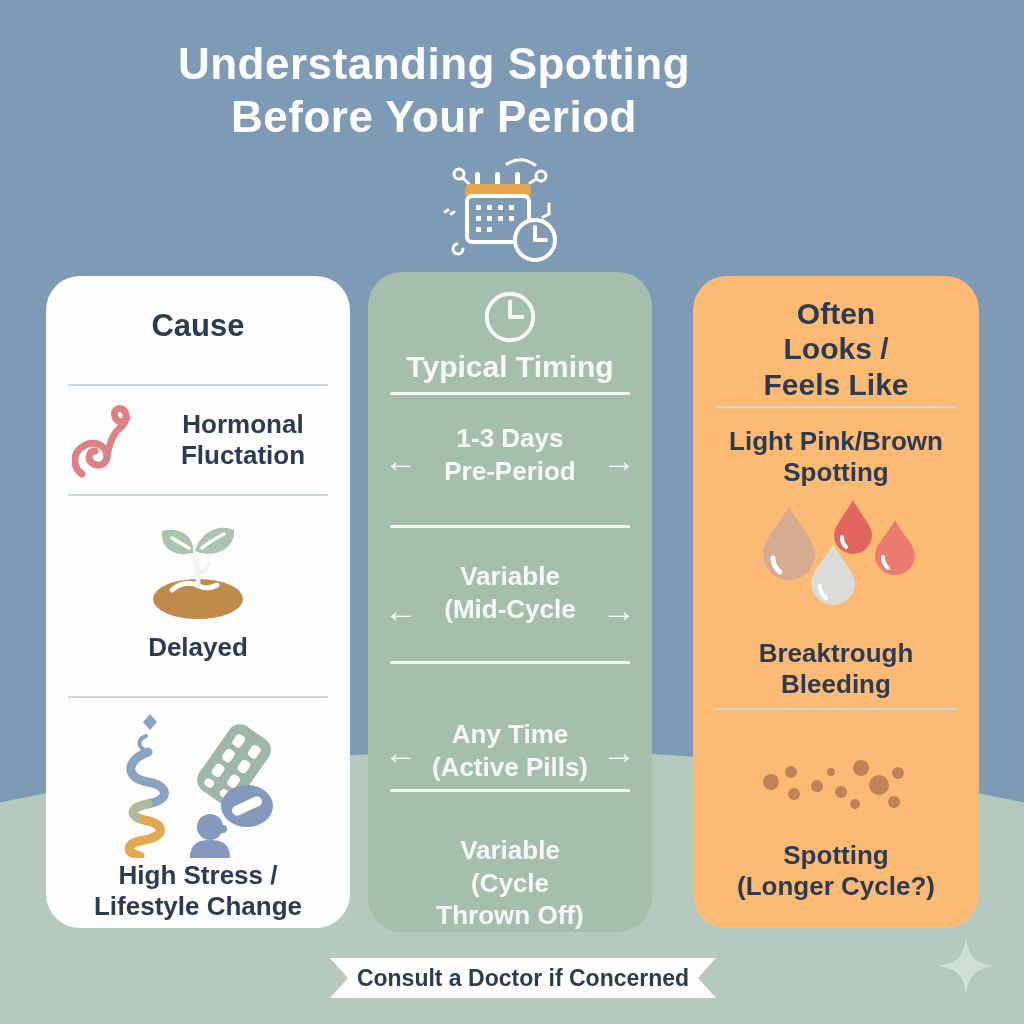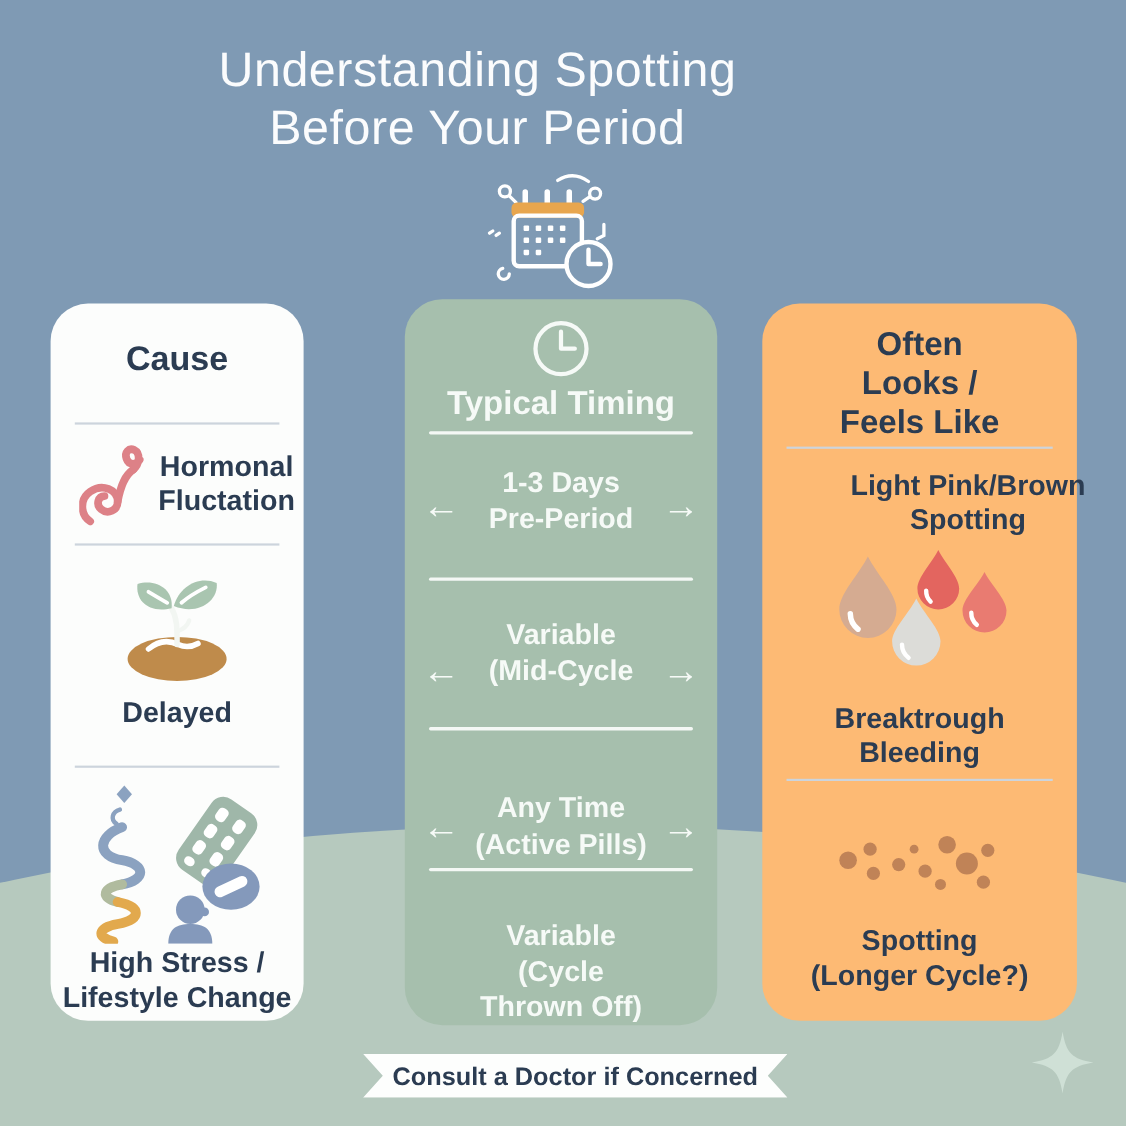--- a/index.html
+++ b/index.html
@@ -8,26 +8,26 @@
     background:#7f9ab4;
     font-family:"Liberation Sans","DejaVu Sans",sans-serif;
     -webkit-font-smoothing:antialiased;
   }
   .hill{
     position:absolute;left:50%;top:750px;transform:translateX(-50%);
     width:2600px;height:1300px;border-radius:50%;background:#b6c9be;
   }
   .title{
     position:absolute;top:38px;left:0;width:868px;margin:0;
-    text-align:center;color:#fbfcfd;font-size:44px;font-weight:400;
+    text-align:center;color:#fbfcfd;font-size:44px;font-weight:700;
     line-height:1.2;letter-spacing:.5px;
   }
   .cal-wrap{position:absolute;left:437px;top:152px;width:150px;height:118px;}
   .card{position:absolute;border-radius:34px;}
-  .card-cause{left:46px;top:276px;width:230px;height:652px;background:#fcfdfc;}
+  .card-cause{left:46px;top:276px;width:304px;height:652px;background:#fcfdfc;}
   .card-timing{left:368px;top:272px;width:284px;height:660px;background:#a6bfad;}
   .card-looks{left:693px;top:276px;width:286px;height:652px;background:#fdba74;}
   .navy{color:#2b3c52;}
   .card h2{margin:0;text-align:center;font-weight:700;}
   .c-header{position:absolute;top:32px;left:0;width:100%;font-size:31px;}
   .t-header{position:absolute;top:78px;left:0;width:100%;font-size:30px;color:#f6faf7;}
   .l-header{position:absolute;top:20px;left:0;width:100%;font-size:30px;line-height:1.18;}
   .divider{position:absolute;left:22px;right:22px;height:0;border-top:2px solid #ccd4dc;}
   .divider-green{position:absolute;left:22px;right:22px;height:3px;background:#f4f8f5;border-radius:2px;}
   .row-flex{position:absolute;left:0;width:100%;display:flex;align-items:center;justify-content:space-between;}
@@ -223,21 +223,21 @@
   </section>
 
   <section class="card card-looks">
     <h2 class="l-header navy">
       <div>Often</div>
       <div>Looks /</div>
       <div>Feels Like</div>
     </h2>
     <div class="divider" style="top:130px"></div>
 
-    <div class="cell-text navy" style="position:absolute;top:150px;left:0;width:100%;margin-left:44px;">
+    <div class="cell-text navy" style="position:absolute;top:150px;left:0;width:100%;">
       <div>Light Pink/Brown</div>
       <div>Spotting</div>
     </div>
 
     <div class="icon-block" style="top:222px;">
       <svg width="170" height="128" viewBox="0 0 170 128">
         <path d="M38,8 C30,24 12,42 12,56 A26,26 0 1 0 64,56 C64,42 46,24 38,8 Z" fill="#d5ab91"></path>
         <path d="M22,60 a18,18 0 0 0 7,14" stroke="#ffffff" stroke-width="5" fill="none" stroke-linecap="round"></path>
         <path d="M102,2 C96,14 83,27 83,37 A19,19 0 1 0 121,37 C121,27 108,14 102,2 Z" fill="#e3655f"></path>
         <path d="M91,39 a13,13 0 0 0 4,10" stroke="#ffffff" stroke-width="4" fill="none" stroke-linecap="round"></path>

